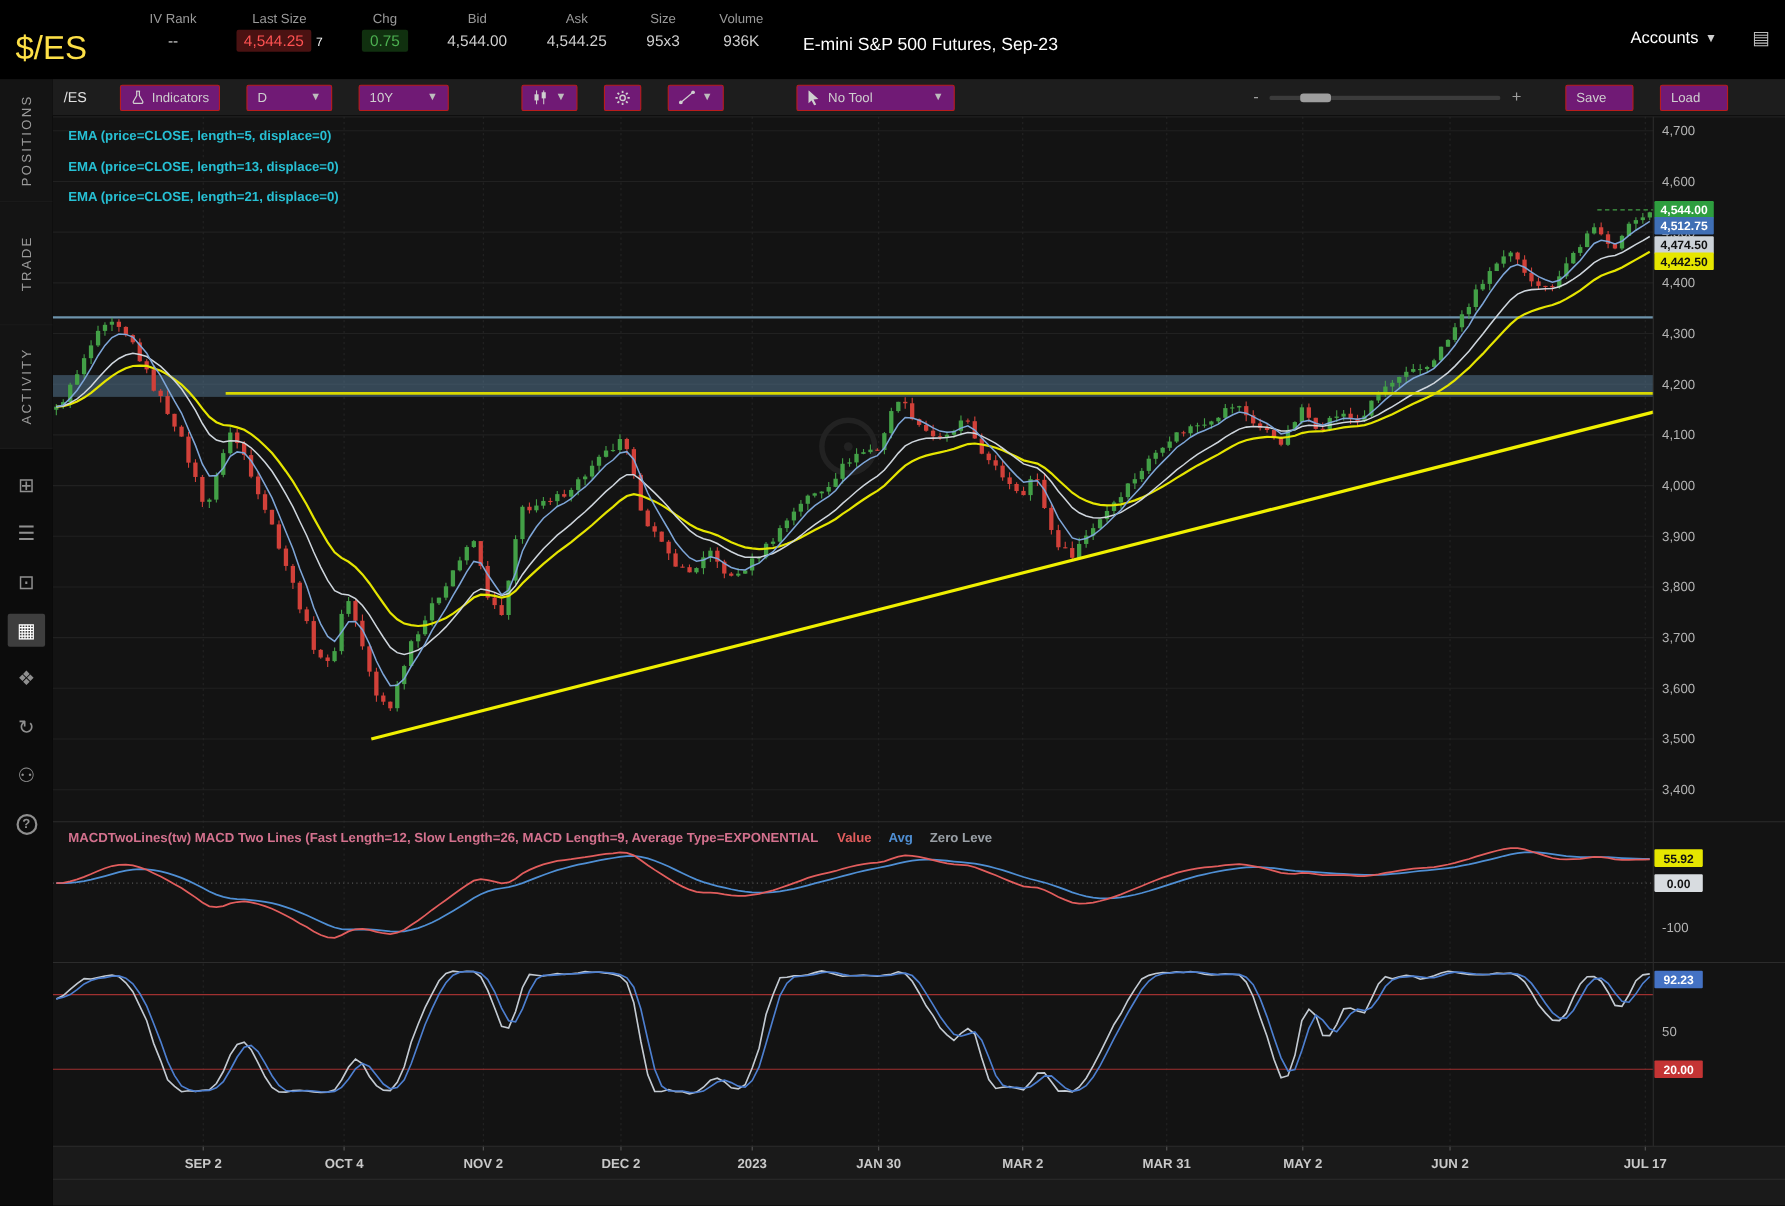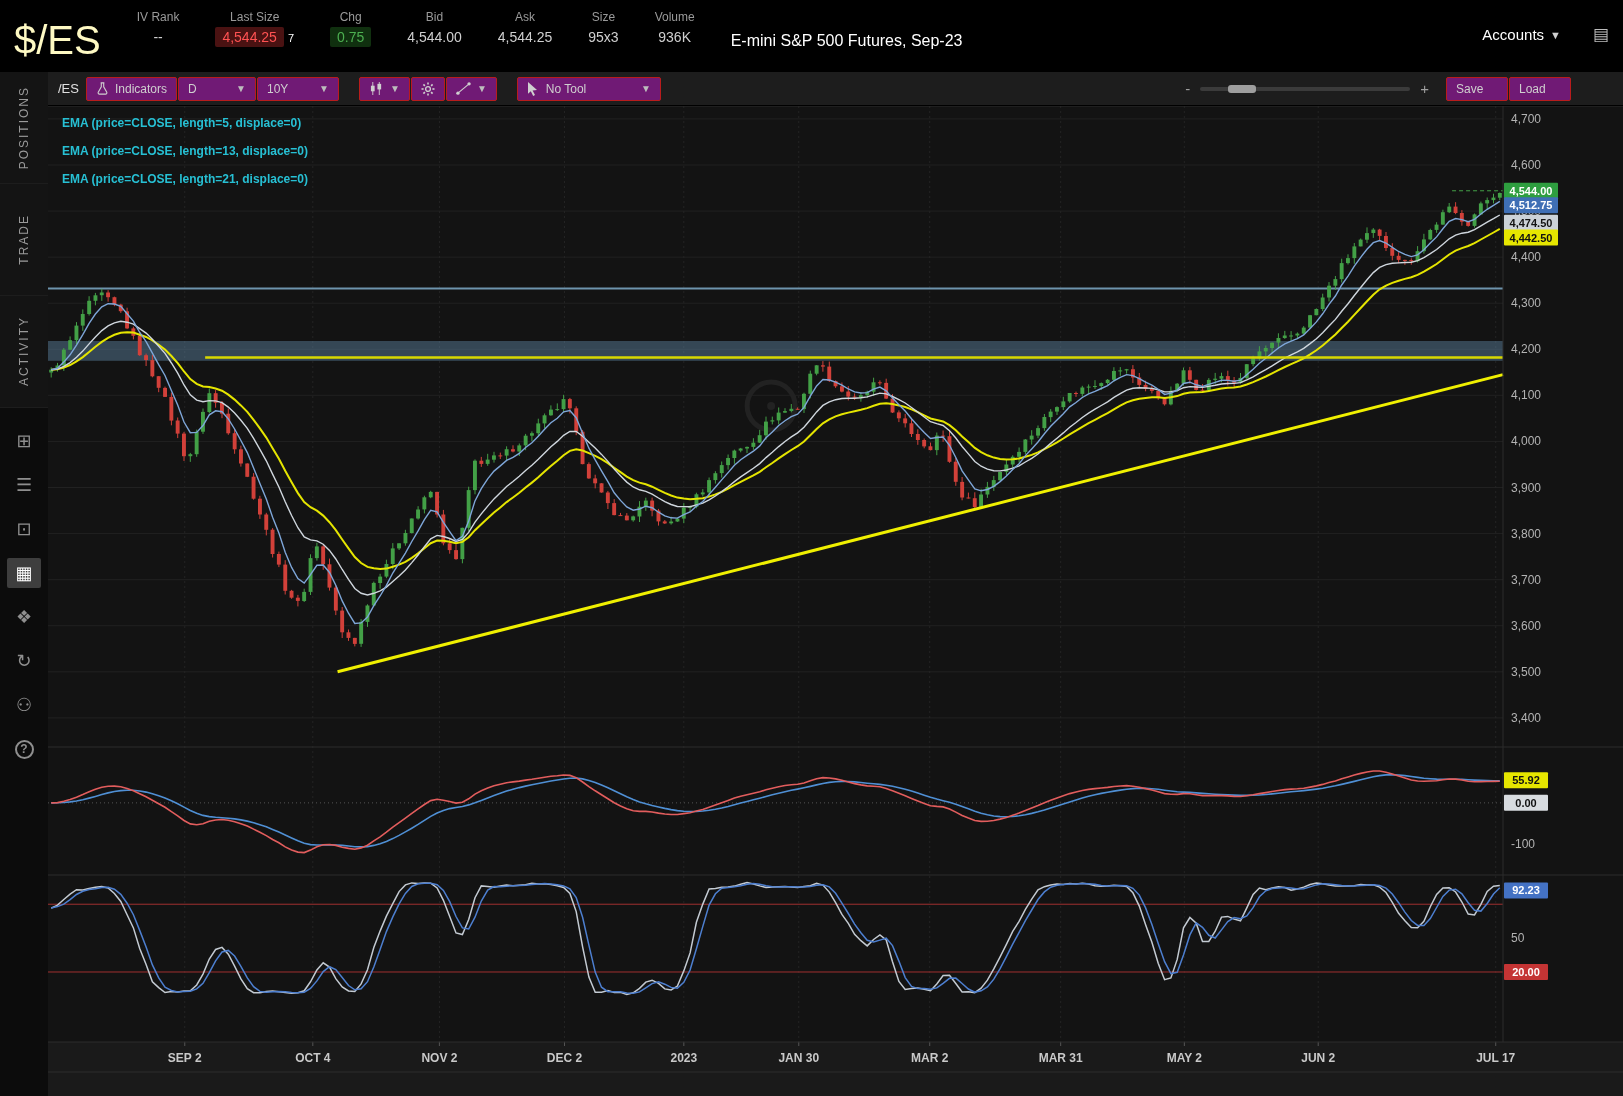--- a/index.html
+++ b/index.html
@@ -1,21 +1,21 @@
 <!DOCTYPE html>
 <html><head>
 <meta charset="utf-8">
 <style>
   *{box-sizing:border-box;margin:0;padding:0}
   html,body{width:1623px;height:1096px;overflow:hidden}
   body{background:#000;font-family:"Liberation Sans",sans-serif;color:#ddd;-webkit-font-smoothing:antialiased}
 
   
   .header{height:72px;background:#000;display:flex;align-items:flex-start;padding:6px 14px 0 14px;gap:36px}
-  .symbol{font-size:40px;color:#fef9c3;margin-top:12px;min-width:86px}
+  .symbol{font-size:30px;color:#fde047;margin-top:22px;min-width:86px}
   .stat{display:flex;flex-direction:column;align-items:center;row-gap:5px;padding-top:4px}
   .stat .lbl{font-size:12px;color:#9a9a9a;white-space:nowrap}
   .stat .val{font-size:14px;color:#cfcfcf;white-space:nowrap}
   .chip-red{background:#4a1212;color:#ff5252;padding:2px 7px;border-radius:2px}
   .chip-green{background:#10300f;color:#4caf50;padding:2px 7px;border-radius:2px}
   .red{color:#ef5350}
   .lastsize-extra{color:#fff;font-size:11px;margin-left:4px}
   .desc{font-size:16px;color:#fff;margin-top:26px;white-space:nowrap}
   .hdr-right{margin-left:auto;display:flex;align-items:center;gap:32px;margin-top:18px}
   .accounts{font-size:15px;color:#fff;display:flex;align-items:center;gap:6px;cursor:pointer}
@@ -31,21 +31,21 @@
   .side-icons{display:flex;flex-direction:column;align-items:center;gap:14px;margin-top:18px;width:100%}
   .side-icon{width:34px;height:30px;display:flex;align-items:center;justify-content:center;
      color:#8f8f8f;font-size:18px;cursor:pointer;border-radius:2px}
   .side-icon.active{background:#3e3e3e;color:#fff}
   .help-circle{width:19px;height:19px;border:2px solid #8f8f8f;border-radius:50%;display:flex;align-items:center;justify-content:center;font-size:12px;font-weight:bold;color:#8f8f8f}
 
   .content{width:1575px;display:flex;flex-direction:column;background:#131313}
 
   
   .toolbar{height:34px;background:#1d1d1d;border-bottom:1px solid #000;display:flex;align-items:center;
-     padding:0 10px;gap:1px;flex:none}
+     padding:0 10px;gap:24px;flex:none}
   .tb-sym{font-size:13px;color:#e0e0e0;margin-right:6px}
   .tb-btn{height:24px;background:#701a75;border:1px solid #b91c1c;border-radius:2px;color:#cfcfcf;
      font-size:12px;display:flex;align-items:center;gap:6px;padding:0 9px;cursor:pointer;white-space:nowrap}
   .tb-btn svg{display:block}
   .tb-caret{font-size:10px;color:#bdbdbd}
   .tb-gap{width:18px}
   .zoom-group{margin-left:auto;display:flex;align-items:center;gap:10px;margin-right:16px}
   .zoom-sign{color:#9e9e9e;font-size:15px;cursor:pointer}
   .zoom-track{width:210px;height:4px;background:#3b3b3b;border-radius:2px;position:relative;cursor:pointer}
   .zoom-handle{position:absolute;left:28px;top:-2px;width:28px;height:8px;background:#9e9e9e;border-radius:3px}
@@ -577,16 +577,22 @@
           <line x1="0" y1="936" x2="1575" y2="936" stroke="#2c2c2c" stroke-width="1"></line>
           <line x1="0" y1="966" x2="1575" y2="966" stroke="#2c2c2c" stroke-width="1"></line>
           <line x1="1455" y1="0" x2="1455" y2="936" stroke="#2c2c2c" stroke-width="1"></line>
           <line x1="0" y1="0" x2="1575" y2="0" stroke="#2c2c2c" stroke-width="1"></line>
         </svg>
 
       <div class="study-label ema-lbl" style="top:10px">EMA (price=CLOSE, length=5, displace=0)</div>
       <div class="study-label ema-lbl" style="top:38px">EMA (price=CLOSE, length=13, displace=0)</div>
       <div class="study-label ema-lbl" style="top:66px">EMA (price=CLOSE, length=21, displace=0)</div>
 
+      <div class="study-label" style="top:648px">
+        <span class="macd-lbl">MACDTwoLines(tw) MACD Two Lines (Fast Length=12, Slow Length=26, MACD Length=9, Average Type=EXPONENTIAL</span>
+        <span class="lg-val">Value</span>
+        <span class="lg-avg">Avg</span>
+        <span class="lg-zero">Zero Leve</span>
+      </div>
 
     </div>
   </div>
 </div>
 
 </body></html>

